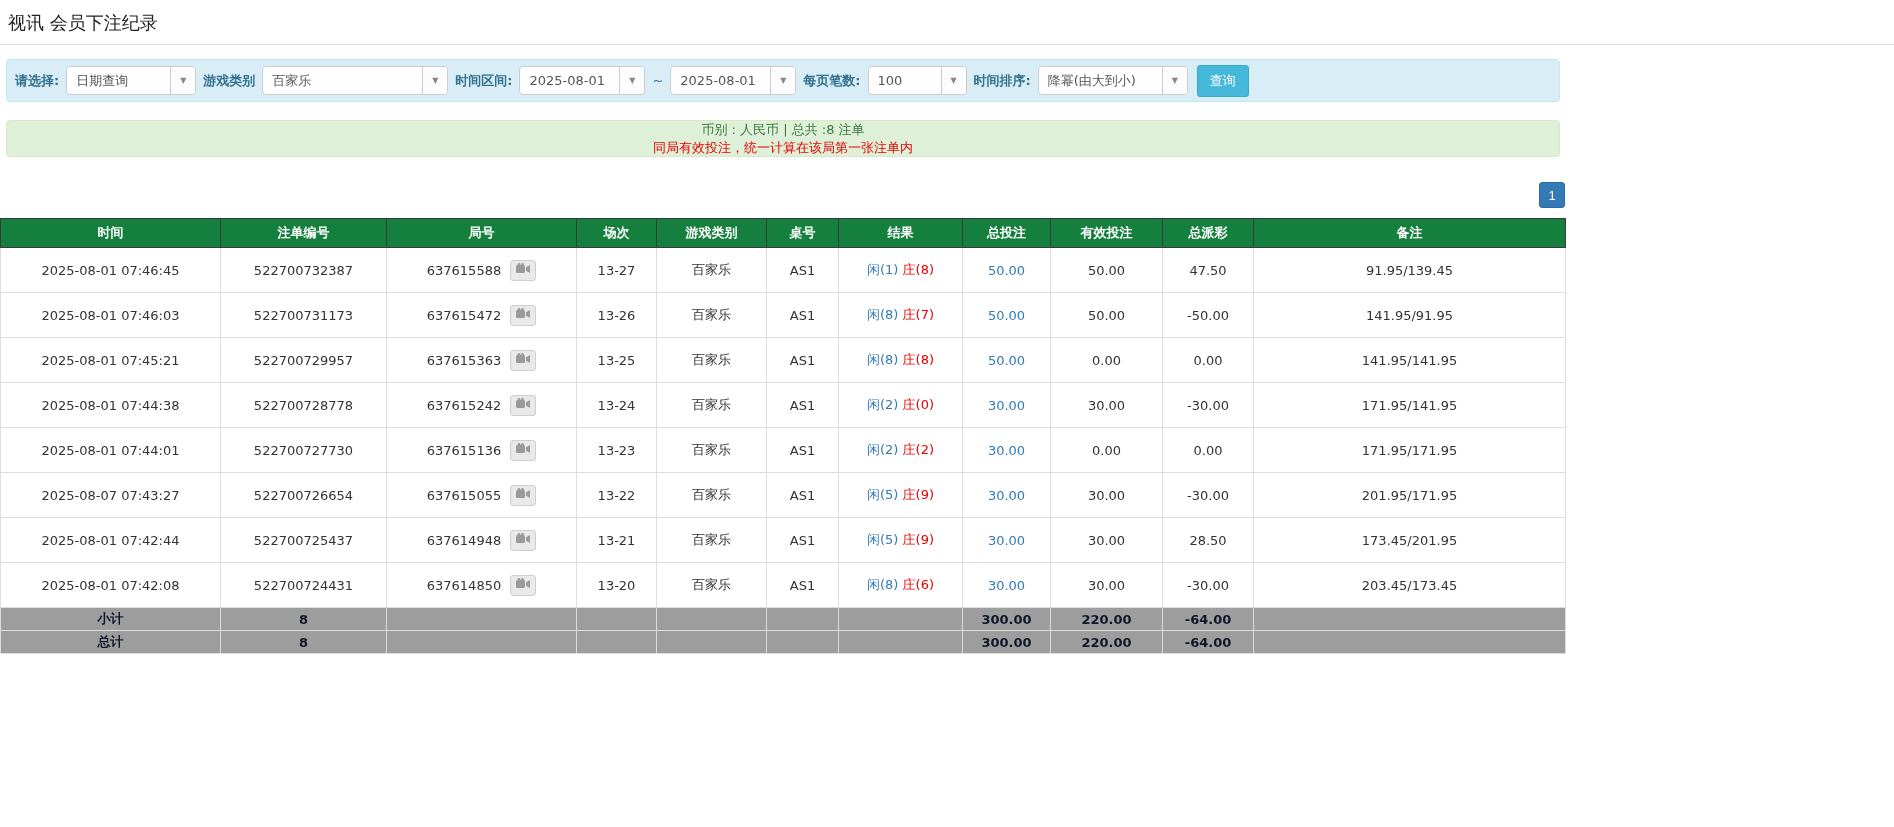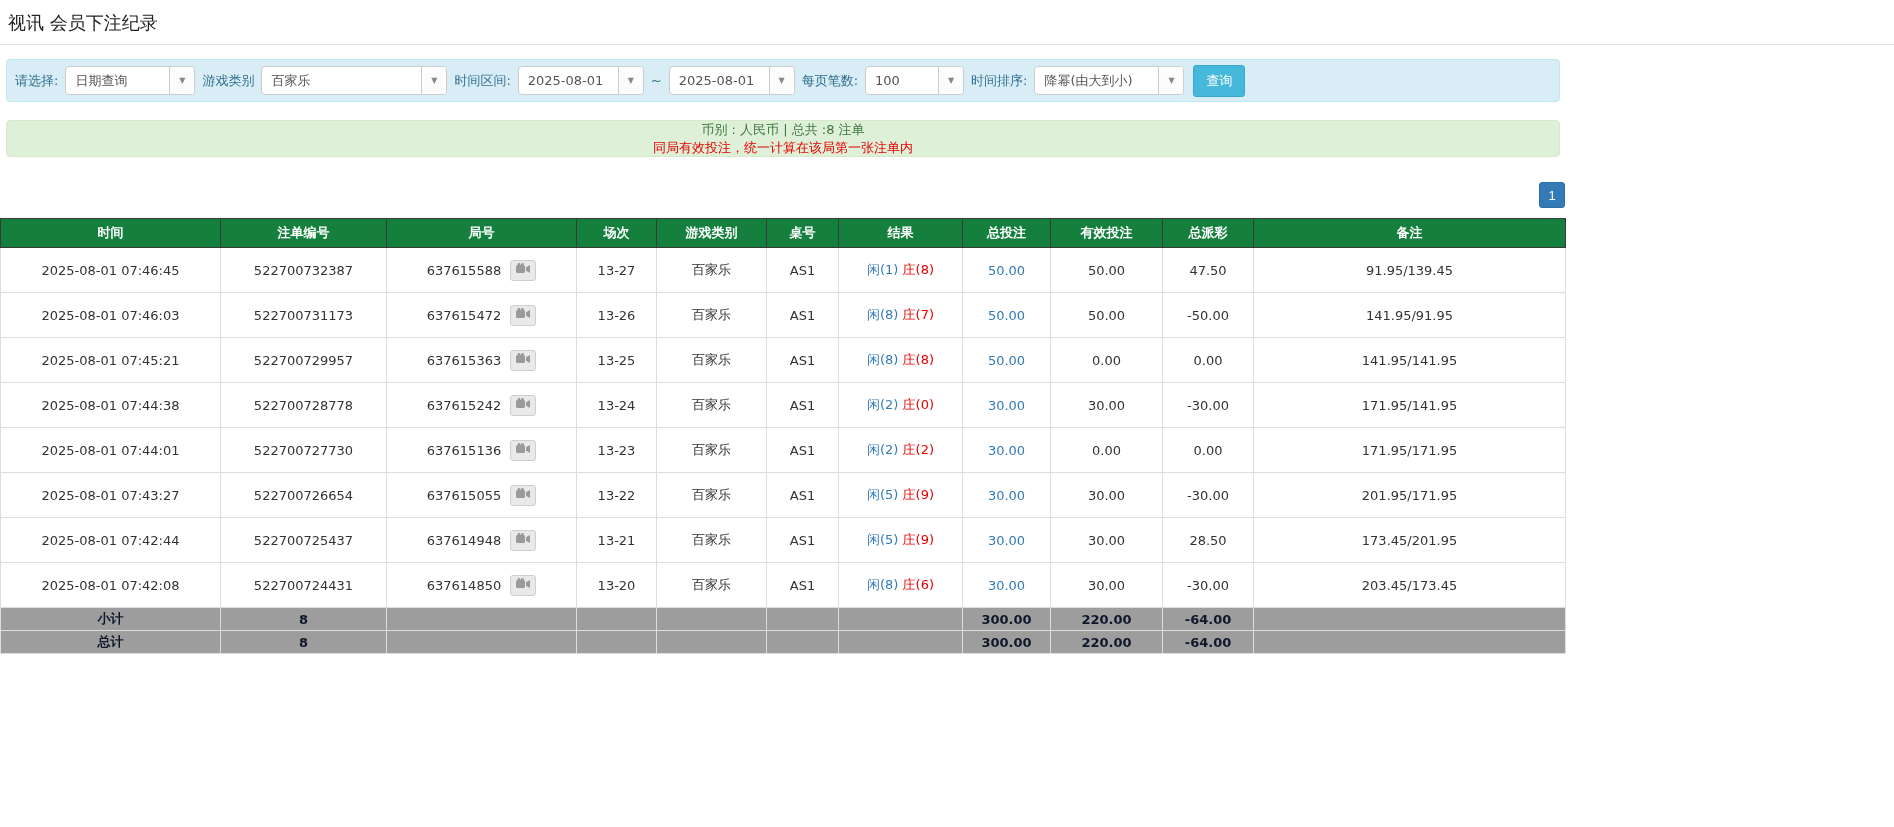--- a/index.html
+++ b/index.html
@@ -7,21 +7,21 @@
     font-family:"DejaVu Sans","Liberation Sans",sans-serif; }
   .page { position:relative; width:1894px; height:827px; }
 
   .page-title { font-size:18px; font-weight:normal; color:#222; margin:11px 8px 9px 8px; }
   .title-rule { border:none; border-top:1px solid #ddd; margin:0; }
 
   
   .filter-bar { margin:14px 6px 0 6px; width:1554px; height:43px;
     background:#d9edf7; border:1px solid #bce8f1; border-radius:4px;
     display:flex; align-items:center; padding:0 8px; gap:7px; }
-  .flabel { font-size:13px; font-weight:normal; color:#31708f; white-space:nowrap; }
+  .flabel { font-size:13px; font-weight:bold; color:#31708f; white-space:nowrap; }
   .combo { display:flex; align-items:stretch; background:#fff; border:1px solid #ccc;
     border-radius:4px; height:29px; overflow:hidden; cursor:pointer; }
   .combo-text { display:flex; align-items:center; padding:12px 9px; font-size:13px; color:#555; flex:1; white-space:nowrap; }
   .combo-btn { width:25px; display:flex; align-items:center; justify-content:center;
     border-left:1px solid #ccc; background:#fcfcfc; color:#888; font-size:8px; }
   .w-query { width:130px; } .w-game { width:186px; } .w-date { width:126px; }
   .w-size { width:99px; } .w-sort { width:150px; }
   .tilde { font-size:13px; color:#31708f; }
   .btn-query { background:#46b8da; border:1px solid #39a9cb; color:#fff; font-size:13px;
     padding:6px 12px; border-radius:3px; cursor:pointer; margin-left:2px; }
@@ -238,21 +238,21 @@
           <td>13-23</td>
           <td>百家乐</td>
           <td>AS1</td>
           <td><span class="res-player">闲(2)</span> <span class="res-banker">庄(2)</span></td>
           <td><span class="bet-link">30.00</span></td>
           <td>0.00</td>
           <td>0.00</td>
           <td>171.95/171.95</td>
         </tr>
         <tr>
-          <td>2025-08-01 07:43:27</td>
+          <td>2025-08-07 07:43:27</td>
           <td>522700726654</td>
           <td><span class="round-cell-inner">
               <span>637615055</span>
               <span class="icon-btn">
                 <span><svg width="14" height="12" viewBox="0 0 14 12">
                     <rect x="0" y="2" width="9" height="8" rx="1.5" fill="#9a9a9a"></rect>
                     <path d="M10 4.2 L14 2 V10 L10 7.8 Z" fill="#9a9a9a"></path>
                     <circle cx="3" cy="1.5" r="1.4" fill="#9a9a9a"></circle>
                     <circle cx="6.5" cy="1.5" r="1.4" fill="#9a9a9a"></circle>
                   </svg></span>

